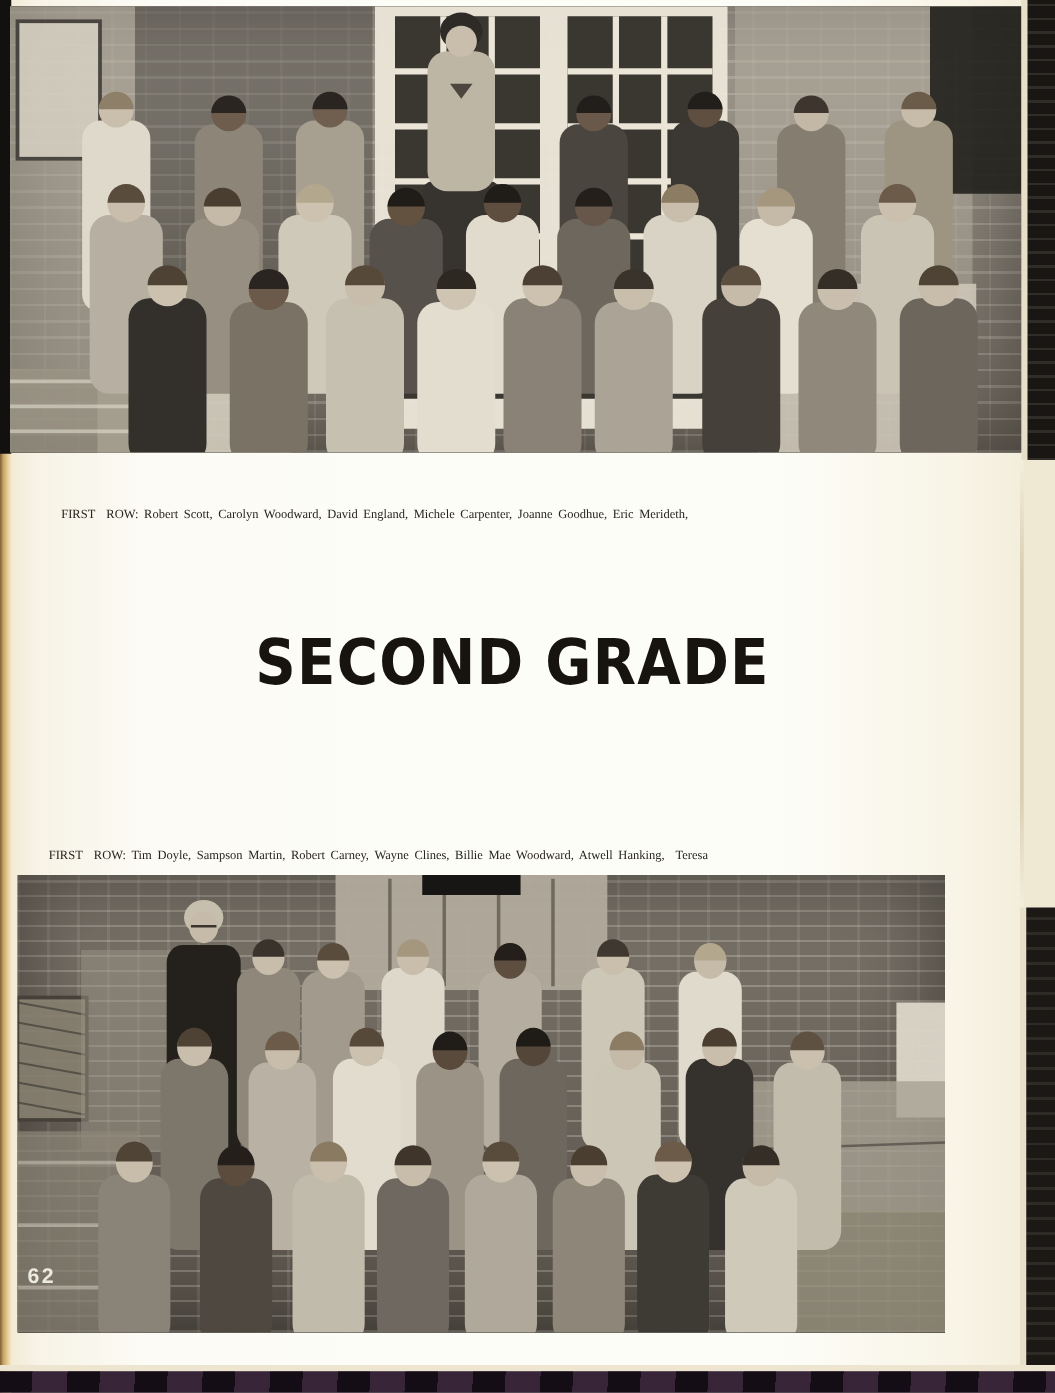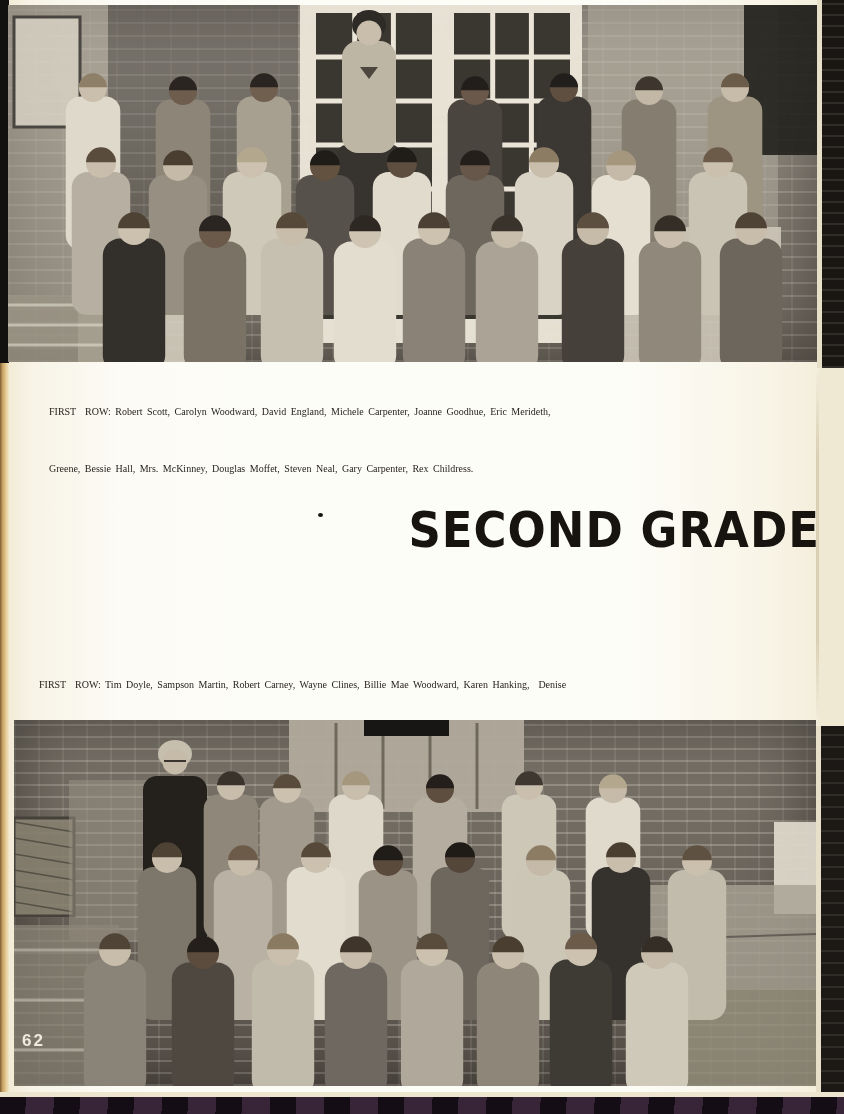--- a/index.html
+++ b/index.html
@@ -27,37 +27,37 @@
   
   .photo{position:absolute;overflow:hidden;}
   .photo svg{position:absolute;left:0;top:0;width:100%;height:100%;}
   .photo-top{left:8px;top:5px;width:809px;height:357px;
     background-color:var(--photo-base-gray,#8b857b);
     background-image:
       repeating-linear-gradient(0deg,rgba(240,236,226,.22) 0 2px,rgba(0,0,0,0) 2px 13px),
       repeating-linear-gradient(90deg,rgba(240,236,226,.10) 0 2px,rgba(0,0,0,0) 2px 27px),
       linear-gradient(180deg,#a39d92 0%,#837d73 55%,#6e685f 100%);
     box-shadow:inset 0 0 70px rgba(25,22,18,.5);}
-  .photo-bottom{left:14px;top:720px;width:802px;height:366px;
+  .photo-bottom{left:14px;top:700px;width:742px;height:366px;
     background-color:#6e6860;
     background-image:
       repeating-linear-gradient(0deg,rgba(225,220,208,.28) 0 2px,rgba(0,0,0,0) 2px 12px),
       repeating-linear-gradient(90deg,rgba(225,220,208,.12) 0 2px,rgba(0,0,0,0) 2px 24px),
       linear-gradient(180deg,#7c766c 0%,#665f57 60%,#57524a 100%);
     box-shadow:inset 0 0 70px rgba(20,18,15,.55);}
   .page-number{position:absolute;left:8px;top:311px;z-index:5;
     font-family:"Liberation Sans",sans-serif;font-size:17px;font-weight:bold;
     color:#eceadf;letter-spacing:2px;}
 
   
   .caption{position:absolute;color:var(--ink,#29241f);font-size:10px;line-height:19px;
     white-space:pre;word-spacing:2px;}
   .caption-1{left:49px;top:364px;}
   .caption-2{left:39px;top:637px;}
-  .heading-wrap{position:absolute;left:0;top:503px;width:820px;text-align:right;}
+  .heading-wrap{position:absolute;left:0;top:503px;width:820px;text-align:center;}
   .heading{display:inline-block;font-family:"DejaVu Sans",sans-serif;font-weight:bold;
     font-size:45px;letter-spacing:1px;color:var(--heading-ink,#17140f);transform:scaleY(1.12);}
   .ink-dot{position:absolute;left:318px;top:10px;width:5px;height:4px;background:#17140f;border-radius:50%;}
 </style>
 </head>
 <body>
 
 <div class="page">
 
   <div class="right-cream"></div>
@@ -179,30 +179,29 @@
         <circle cx="662" cy="227" r="16" fill="#cabfae"></circle>
         <path d="M 646 226.2 A 16 16 0 0 1 678 226.2 Z" fill="#342e27"></path>
         <rect x="711.8" y="233.6" width="62.4" height="133.4" rx="16.8" fill="#6d665d"></rect>
         <circle cx="743" cy="224" r="16" fill="#c8bcab"></circle>
         <path d="M 727 223.2 A 16 16 0 0 1 759 223.2 Z" fill="#4f4336"></path>
       </svg>
   </div>
 
   <div class="caption caption-1">
     <div>FIRST  ROW: Robert Scott, Carolyn Woodward, David England, Michele Carpenter, Joanne Goodhue, Eric Merideth,</div>
-    <div>Greene, Bessie Hall, Mrs. McKinney, Douglas Moffet, Steven Neal, Gary Carpenter, Rex Childress.</div>
   </div>
 
   <div class="heading-wrap">
     <div class="ink-dot"></div>
     <span class="heading">SECOND GRADE</span>
   </div>
 
   <div class="caption caption-2">
-    <div>FIRST  ROW: Tim Doyle, Sampson Martin, Robert Carney, Wayne Clines, Billie Mae Woodward, Karen Hanking,  Denise</div>
+    <div>FIRST  ROW: Tim Doyle, Sampson Martin, Robert Carney, Wayne Clines, Billie Mae Woodward, Atwell Hanking,  Teresa</div>
     <div>Davidson, Gerald Gossett. SECOND  ROW: Linda Short, Teresa Jean Blair, Grace Huff, Michael Hayes, Dwayne Ennis,</div>
     <div>Bryan Dennison, Gregory Poynter, Blane Thompson . THIRD  ROW: Miss Farris, Ricky Thompson, Pamela Nelson, Teri</div>
     <div>Su Gore, Mattie Martin, Tony Hogan, Terry John Swakenberg.</div>
   </div>
 
   <div class="photo photo-bottom" role="img" aria-label="Black-and-white second grade class photo: three rows of children in front of a brick wall and stone steps, teacher standing at back left">
     <svg id="photo-bottom-art" viewBox="0 0 802 366" preserveAspectRatio="none">
         <rect x="275" y="0" width="235" height="92" fill="#b1aa9c" opacity="0.95"></rect>
         <line x1="322" y1="3" x2="322" y2="89" stroke="rgba(70,64,54,.6)" stroke-width="3"></line>
         <line x1="369" y1="3" x2="369" y2="89" stroke="rgba(70,64,54,.6)" stroke-width="3"></line>

